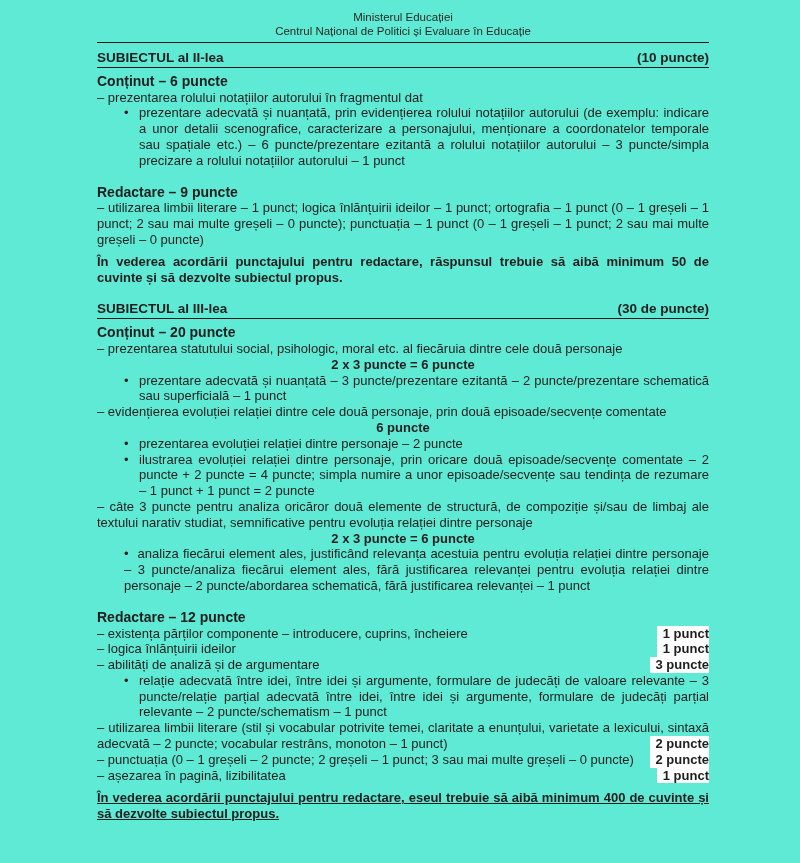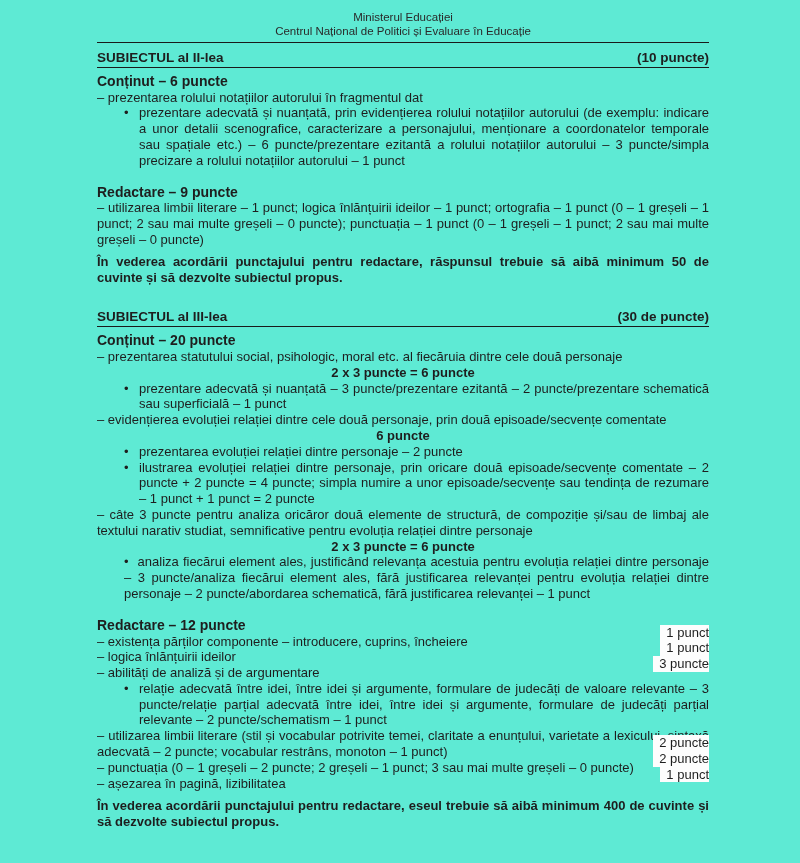--- a/index.html
+++ b/index.html
@@ -19,42 +19,42 @@
   .doc-header { text-align: center; font-size: 11.5px; line-height: 13.5px; color: #2a2a2a; }
   .header-rule { border: none; border-top: 1.6px solid #1a1a1a; margin-top: 4px; }
 
   
   .section-title-row {
     display: flex; justify-content: space-between; align-items: flex-start;
     font-weight: bold; font-size: 13.5px;
     border-bottom: 1.6px solid #1a1a1a;
     padding-bottom: 1px; margin-top: 7px;
   }
-  .section-title-row.s3 { margin-top: 24px; }
+  .section-title-row.s3 { margin-top: 16px; }
 
   .subhead { font-weight: bold; font-size: 14px; margin-top: 6px; }
   .subhead.spaced { margin-top: 16px; }
 
   .dash-item { text-align: justify; }
   .score-line { text-align: center; font-weight: bold; }
 
   .bullet-item { position: relative; padding-left: 42px; text-align: justify; }
   .bullet-item .marker { position: absolute; left: 27px; top: 0; }
   .bullet-item.outdent { padding-left: 27px; }
   .bullet-item.outdent .marker { position: static; margin-right: 9px; }
 
   .score-row { position: relative; text-align: justify; }
   .score-row .row-score {
-    position: absolute; right: 0; bottom: 9px;
-    font-weight: normal; background: #fdfdfd; padding-left: 6px;
+    position: absolute; right: 0; bottom: 0;
+    font-weight: bold; background: #fdfdfd; padding-left: 6px;
   }
   .score-row.pad-r { padding-right: 64px; }
 
   .note { font-weight: bold; text-align: justify; margin-top: 6px; }
-  .note.end { margin-top: 7px; }
+  .note.end { margin-top: 7px; text-decoration: underline; }
 </style>
 </head>
 <body>
 
 <div class="page">
   <div class="content">
 
     <div class="doc-header">
       <div>Ministerul Educației</div>
       <div>Centrul Național de Politici și Evaluare în Educație</div>

